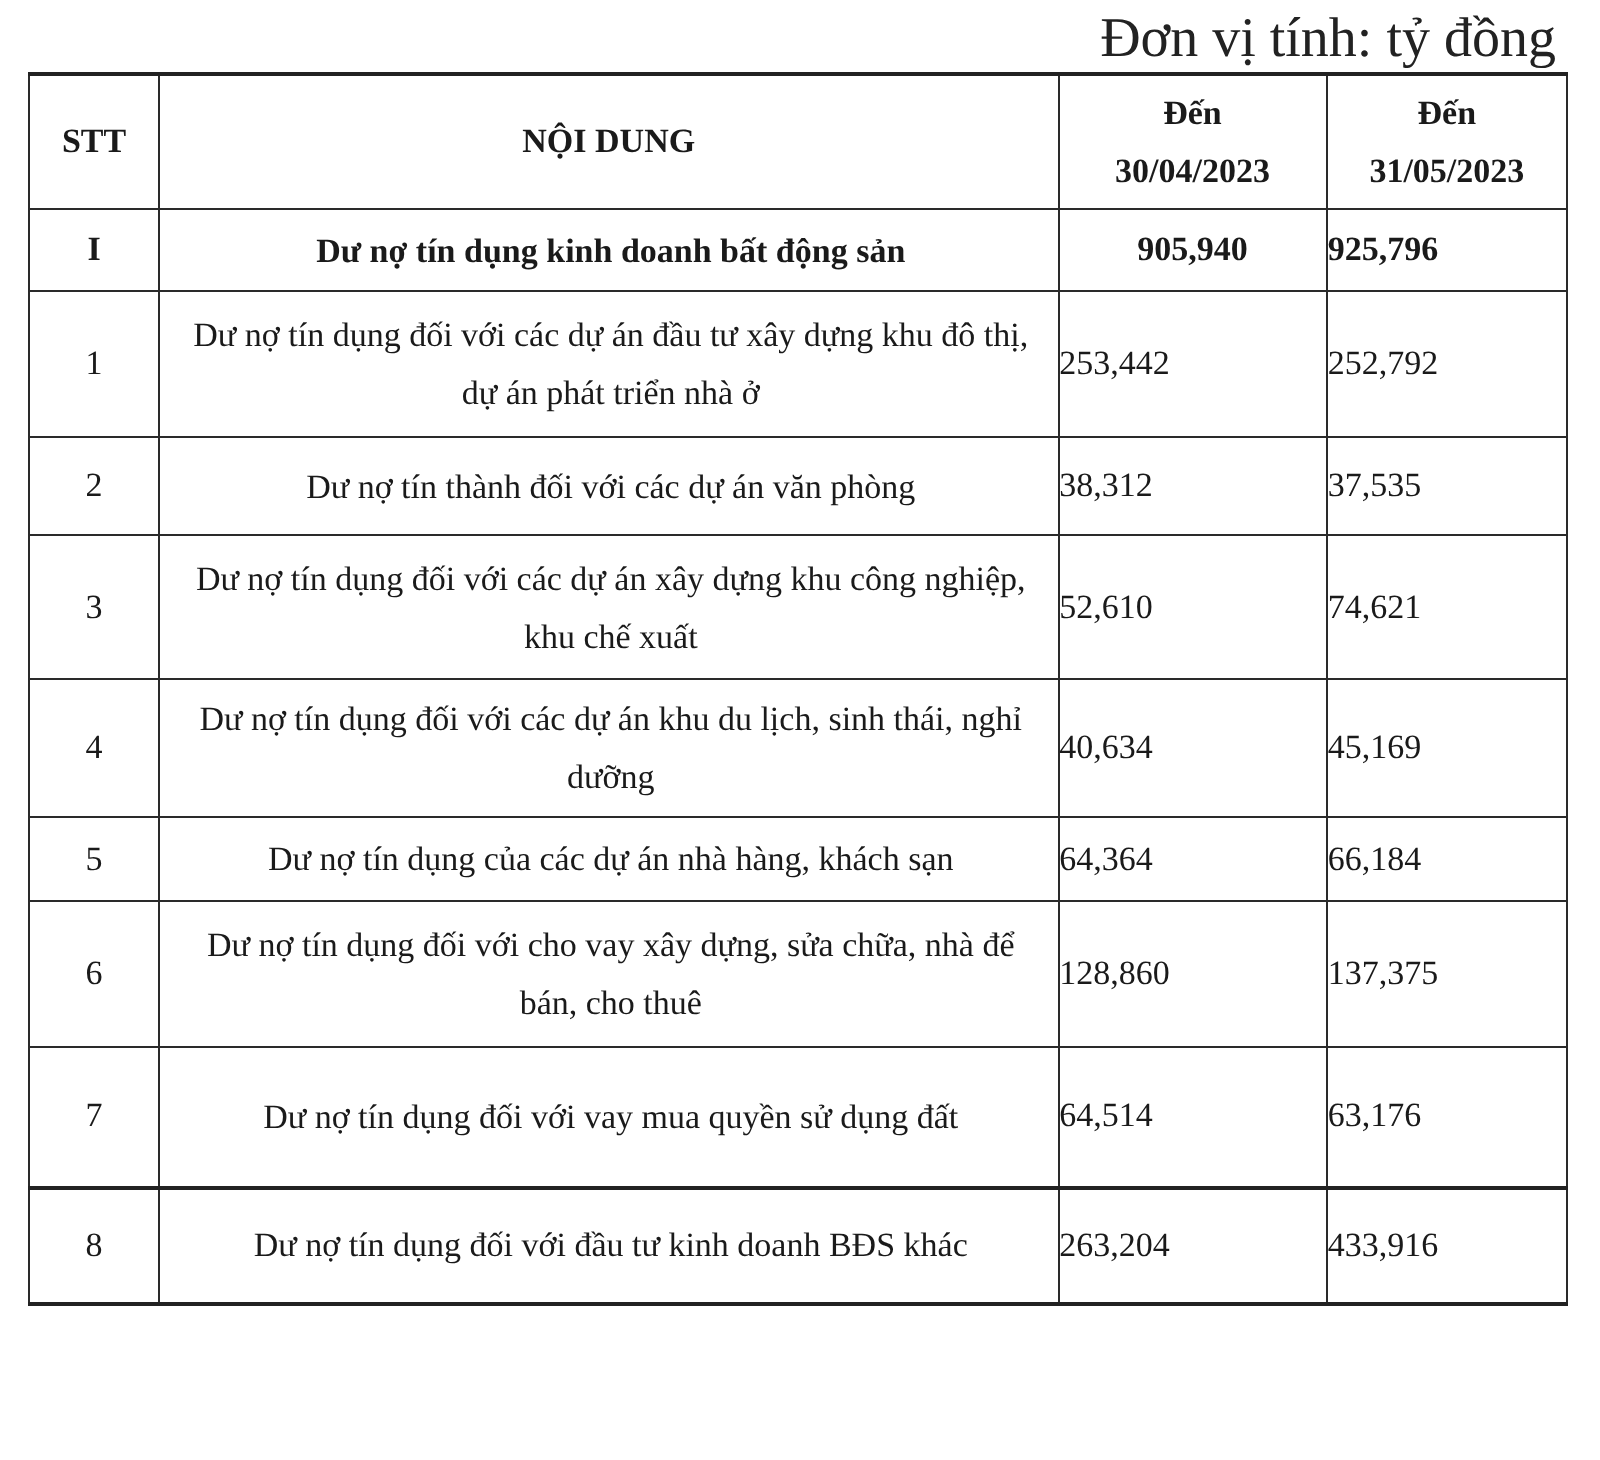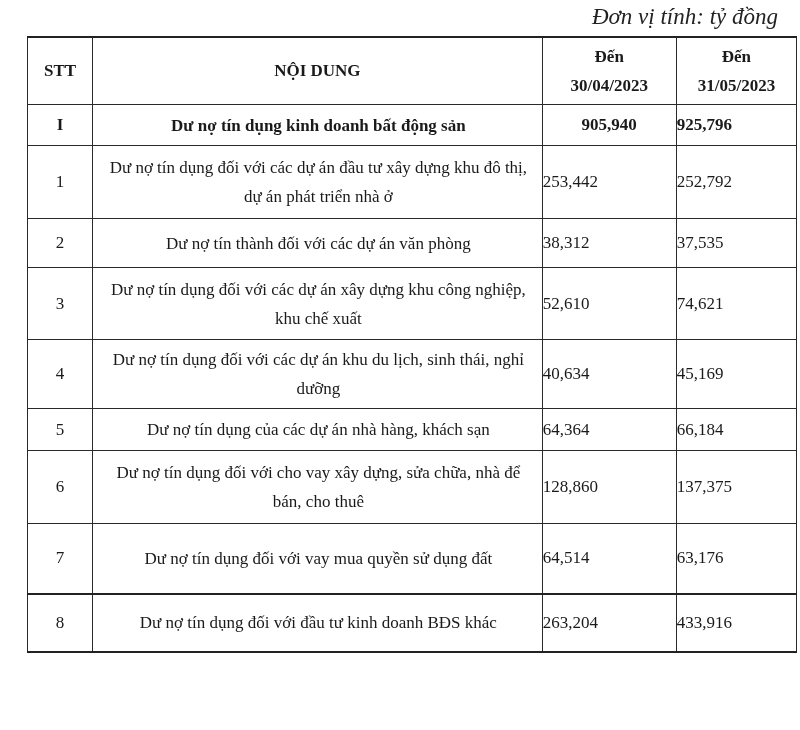--- a/index.html
+++ b/index.html
@@ -1,32 +1,32 @@
 <!DOCTYPE html>
 <html><head>
 <meta charset="utf-8">
 <style>
   html, body { margin: 0; padding: 0; background: #ffffff; }
   body { width: 800px; height: 730px; position: relative; overflow: hidden;
          font-family: "Liberation Serif", "DejaVu Serif", serif; color: #1a1a1a; }
-  .unit { position: absolute; right: 22px; top: 4px; font-style: italic; font-size: 23px; color: #222; }
+  .unit { position: absolute; right: 22px; top: 4px; font-size: 28px; color: #222; }
   table { position: absolute; left: 14px; top: 36px; border-collapse: collapse; width: 770px; }
   td, th { border: 1.5px solid #2a2a2a; font-size: 17px; padding: 0; }
   thead th { font-weight: bold; text-align: center; height: 66px; }
   th.c-stt { width: 64px; }
   th.c-content { width: 448px; }
   th.c-v1 { width: 133px; }
   th.c-v2 { width: 119px; }
   th .line { display: block; line-height: 29px; }
   td.stt { text-align: center; }
   td.content { text-align: center; padding-left: 10px; padding-right: 8px; line-height: 29px; }
   td.num { text-align: left; padding-right: 12px; }
   tr.bold td { font-weight: bold; }
   tr.bold td.num.center { text-align: center; padding-right: 0; }
-  table { border-top: 2.5px solid #222; border-bottom: 2.5px solid #222; margin-left: 13px; }
+  table { border-top: 2.5px solid #222; border-bottom: 2.5px solid #222; }
   tr.thick-top td { border-top: 2.5px solid #222; }
 </style>
 </head>
 <body>
 
 <div class="unit">Đơn vị tính: tỷ đồng</div>
 
 <table>
   <thead>
     <tr>

